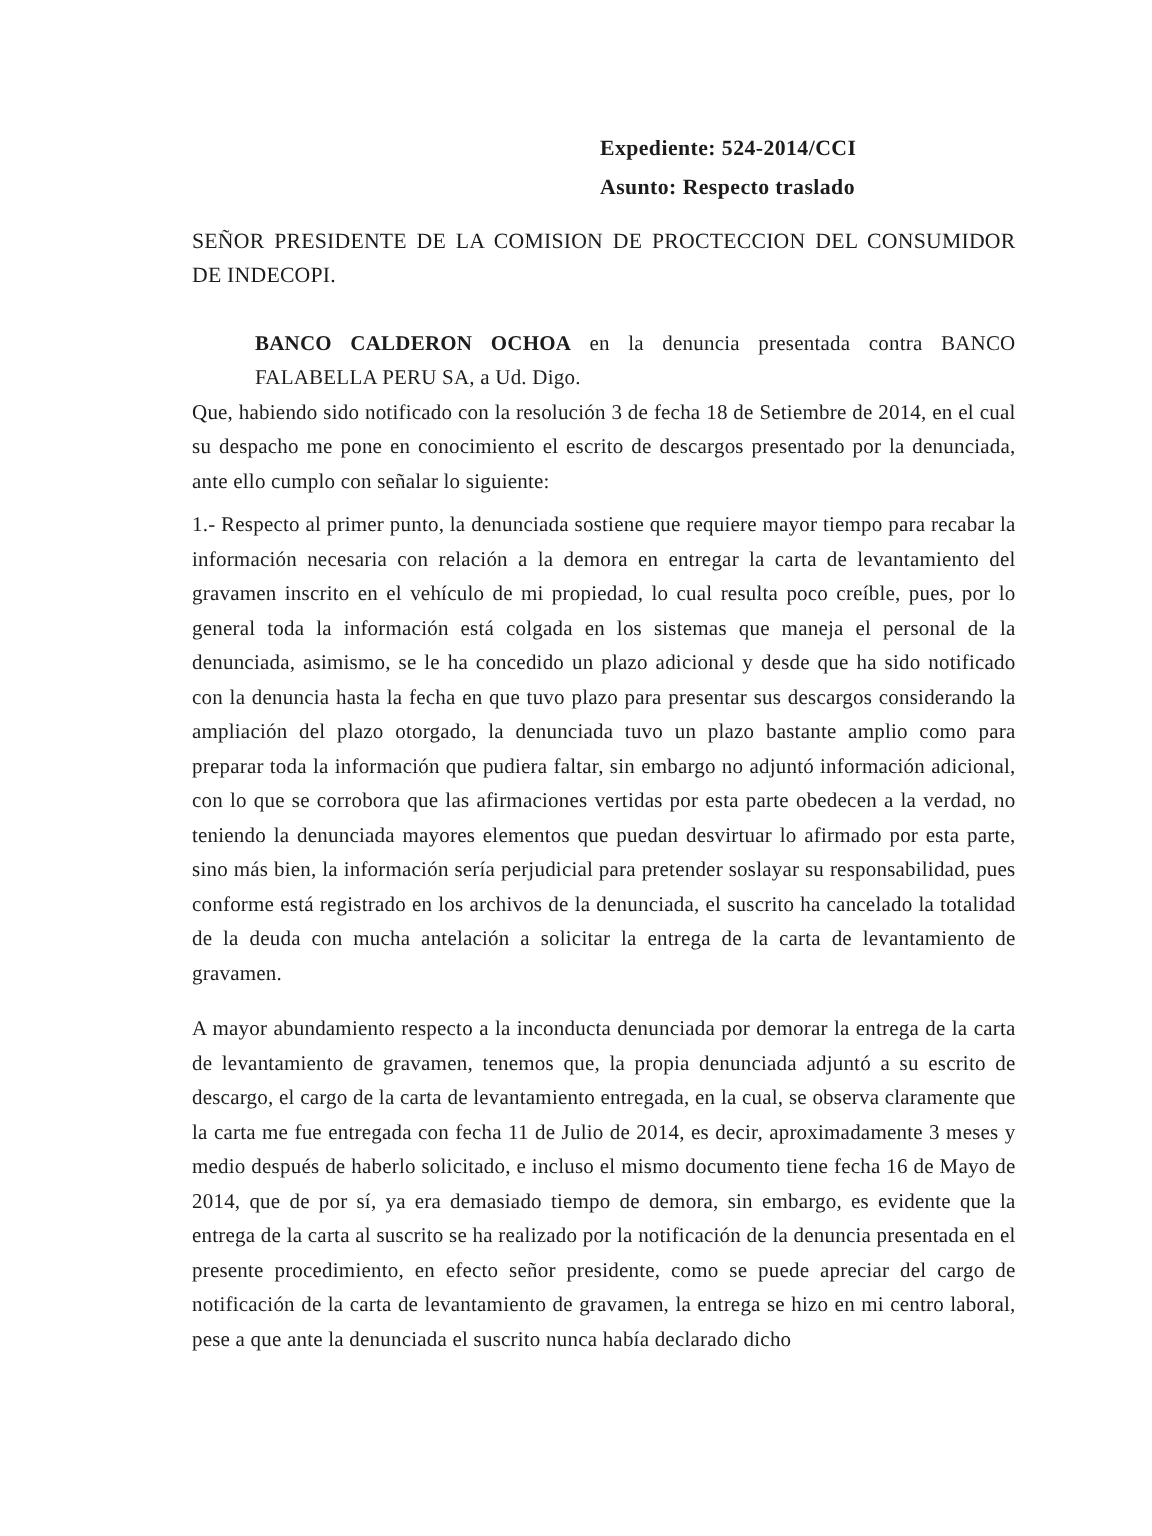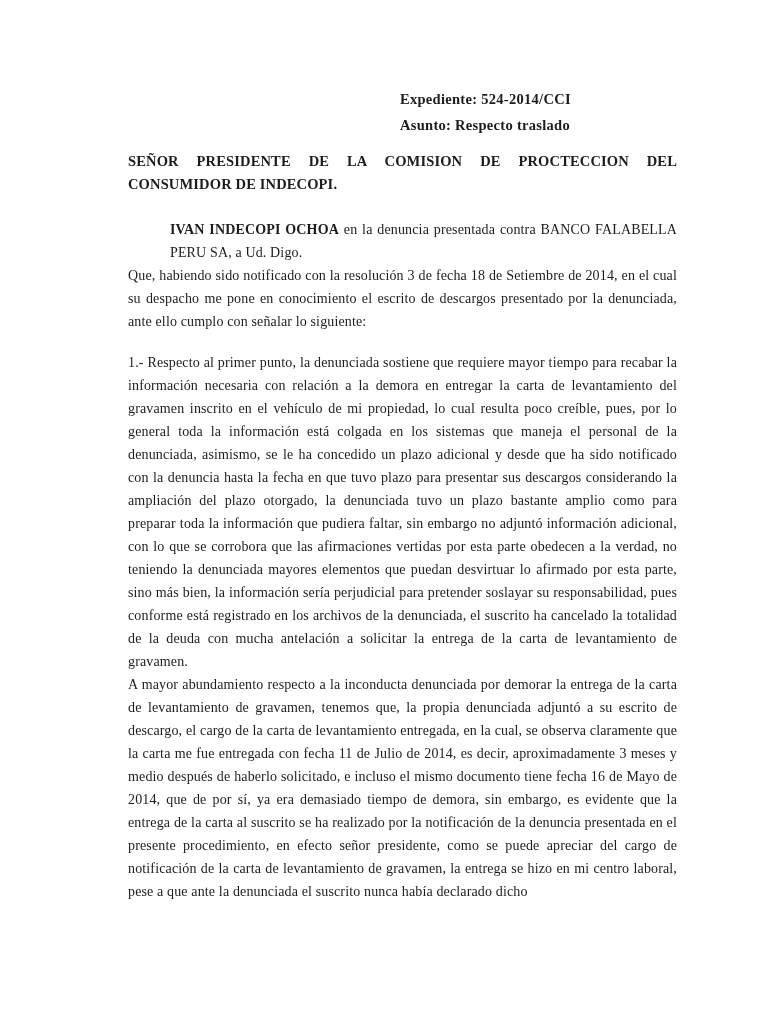--- a/index.html
+++ b/index.html
@@ -31,46 +31,46 @@
   }
   p {
     margin: 0;
     font-size: 14px;
     line-height: 23px;
     text-align: justify;
     letter-spacing: 0.01em;
   }
   .salutation {
     margin-top: 12px;
-    font-weight: bold;
+    font-weight: normal;
     font-size: 14.5px;
   }
   .intro {
     margin-top: 22px;
     padding-left: 42px;
   }
   .bold { font-weight: bold; }
   .opening { margin-top: 0; }
-  .point-1 { margin-top: 18px; }
-  .point-2 { }
+  .point-1 { margin-top: 6px; }
+  .point-2 { margin-top: 14px; }
 </style>
 </head>
 <body>
 
 <div class="page">
   <div class="content">
 
     <div class="header-block">
       <div>Expediente: 524-2014/CCI</div>
       <div>Asunto: Respecto traslado</div>
     </div>
 
     <p class="salutation">SEÑOR PRESIDENTE DE LA COMISION DE PROCTECCION DEL CONSUMIDOR DE INDECOPI.</p>
 
-    <p class="intro"><span class="bold">IVAN INDECOPI OCHOA</span><span> en la denuncia presentada contra BANCO FALABELLA PERU SA, a Ud. Digo.</span></p>
+    <p class="intro"><span class="bold">BANCO CALDERON OCHOA</span><span> en la denuncia presentada contra BANCO FALABELLA PERU SA, a Ud. Digo.</span></p>
 
     <p class="opening">Que, habiendo sido notificado con la resolución 3 de fecha 18 de Setiembre de 2014, en el cual su despacho me pone en conocimiento el escrito de descargos presentado por la denunciada, ante ello cumplo con señalar lo siguiente:</p>
 
     <p class="point-1">1.- Respecto al primer punto, la denunciada sostiene que requiere mayor tiempo para recabar la información necesaria con relación a la demora en entregar la carta de levantamiento del gravamen inscrito en el vehículo de mi propiedad, lo cual resulta poco creíble, pues, por lo general toda la información está colgada en los sistemas que maneja el personal de la denunciada, asimismo, se le ha concedido un plazo adicional y desde que ha sido notificado con la denuncia hasta la fecha en que tuvo plazo para presentar sus descargos considerando la ampliación del plazo otorgado, la denunciada tuvo un plazo bastante amplio como para preparar toda la información que pudiera faltar, sin embargo no adjuntó información adicional, con lo que se corrobora que las afirmaciones vertidas por esta parte obedecen a la verdad, no teniendo la denunciada mayores elementos que puedan desvirtuar lo afirmado por esta parte, sino más bien, la información sería perjudicial para pretender soslayar su responsabilidad, pues conforme está registrado en los archivos de la denunciada, el suscrito ha cancelado la totalidad de la deuda con mucha antelación a solicitar la entrega de la carta de levantamiento de gravamen.</p>
 
     <p class="point-2">A mayor abundamiento respecto a la inconducta denunciada por demorar la entrega de la carta de levantamiento de gravamen, tenemos que, la propia denunciada adjuntó a su escrito de descargo, el cargo de la carta de levantamiento entregada, en la cual, se observa claramente que la carta me fue entregada con fecha 11 de Julio de 2014, es decir, aproximadamente 3 meses y medio después de haberlo solicitado, e incluso el mismo documento tiene fecha 16 de Mayo de 2014, que de por sí, ya era demasiado tiempo de demora, sin embargo, es evidente que la entrega de la carta al suscrito se ha realizado por la notificación de la denuncia presentada en el presente procedimiento, en efecto señor presidente, como se puede apreciar del cargo de notificación de la carta de levantamiento de gravamen, la entrega se hizo en mi centro laboral, pese a que ante la denunciada el suscrito nunca había declarado dicho</p>
 
   </div>
 </div>
 

